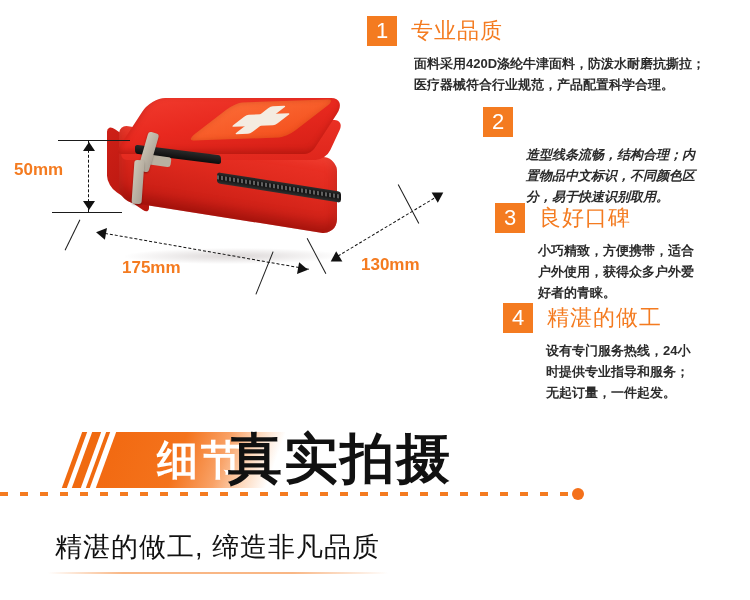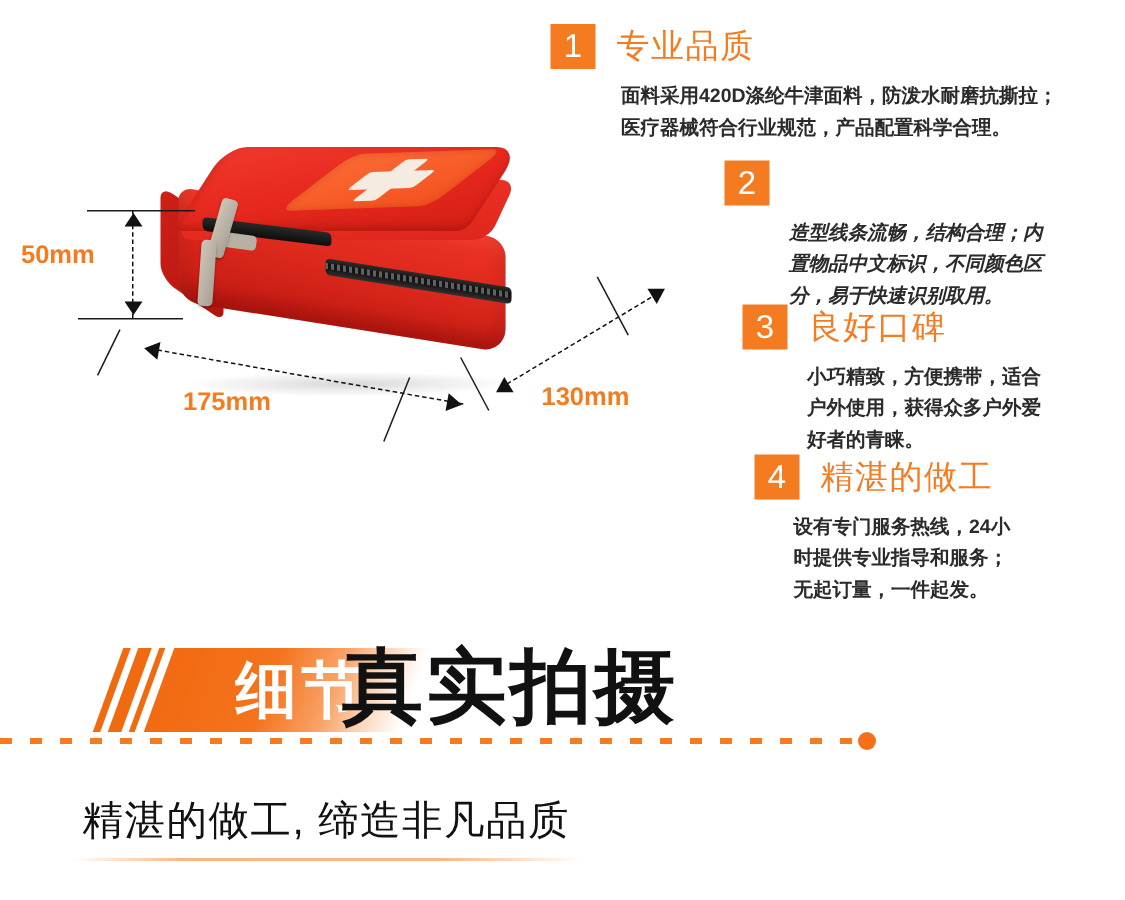--- a/index.html
+++ b/index.html
@@ -133,21 +133,21 @@
     color:#2b2b2b;font-size:13px;line-height:21px;margin-top:7px;
     white-space:pre-line;font-weight:600;
   }
   .f1{left:367px;top:16px;}
   .f1 .f-body{margin-left:47px;width:340px;}
   .f2{left:483px;top:107px;}
   .f2 .f-body{margin-left:43px;width:222px;font-style:italic;}
   .f3{left:495px;top:203px;}
   .f3 .f-body{margin-left:43px;width:215px;}
   .f4{left:503px;top:303px;}
-  .f4 .f-body{margin-left:26px;width:205px;}
+  .f4 .f-body{margin-left:43px;width:205px;}
 
   
   .banner{position:absolute;left:0;top:415px;width:750px;height:185px;}
 
   .slash{position:absolute;transform:skewX(-20deg);background:#f06a10;}
   .slash1{left:72px;top:432px;width:5px;height:56px;}
   .slash2{left:82px;top:432px;width:9px;height:56px;}
   .slash3{left:96px;top:432px;width:4px;height:56px;}
 
   .tag{

